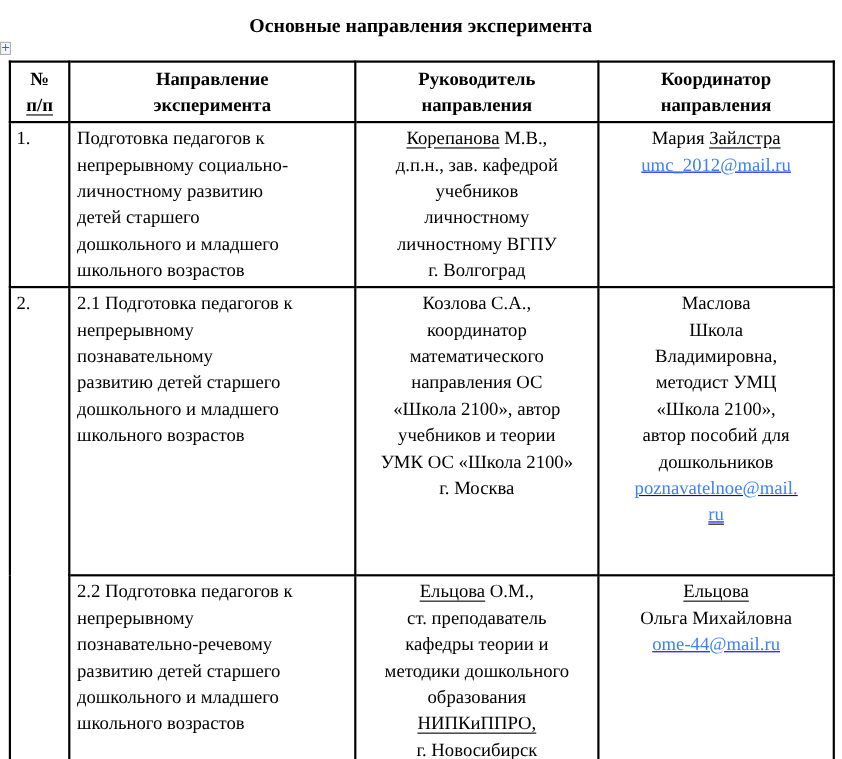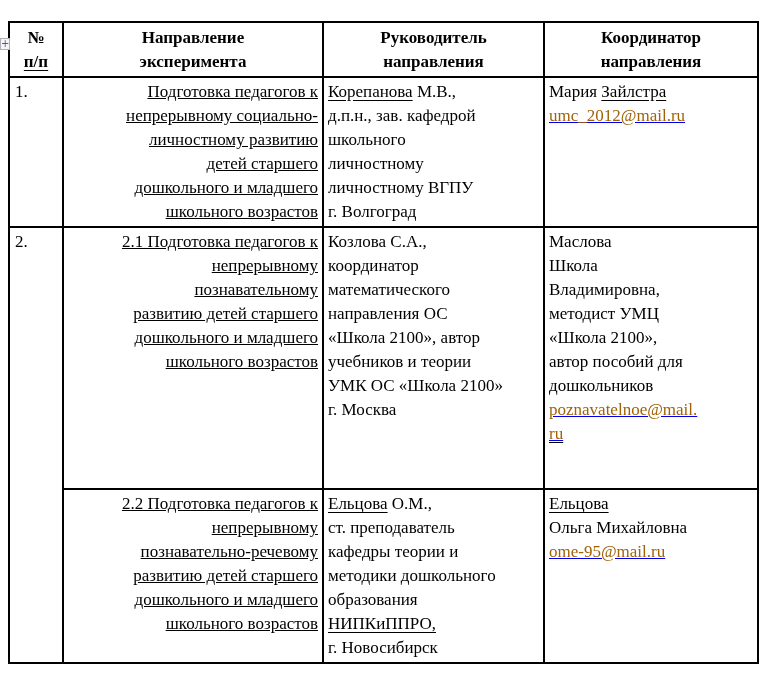--- a/index.html
+++ b/index.html
@@ -37,45 +37,46 @@
   .tbl td, .tbl th {
     border: 2px solid #000000;
     vertical-align: top;
     padding: 2px 4px;
     font-size: 17px;
     line-height: 24px;
     font-weight: normal;
   }
   .tbl th { font-weight: bold; text-align: center; padding-top: 3px; }
   td.num { text-align: left; padding-left: 5px; }
-  td.dir { text-align: right; padding-left: 6px; text-decoration: underline; }
-  td.ctr { }
+  td.dir { text-align: left; padding-left: 6px; }
+  td.ctr { text-align: center; }
   .ln { white-space: nowrap; }
   .spell {
     text-decoration-line: underline;
     text-decoration-style: wavy;
     text-decoration-color: #c00000;
     text-decoration-thickness: 1px;
     text-underline-offset: 3px;
     text-decoration: underline;
   }
   a.link, .link {
-    color: #a16207;
+    color: #3b82f6;
     text-decoration: underline;
     text-decoration-color: #0000ee;
     cursor: pointer;
     margin-top: 39px;
   }
   .spell .link { text-underline-offset: 1px; }
 </style>
 </head>
 <body>
 
 <div>
 
+  <div class="title">Основные направления эксперимента</div>
 
   <div class="handle">
     <span>+</span>
   </div>
 
   <table class="tbl">
     <colgroup>
       <col style="width:54px">
         <col style="width:260px">
         <col style="width:221px">
@@ -110,21 +111,21 @@
         <div class="ln">Подготовка педагогов к</div>
         <div class="ln">непрерывному социально-</div>
         <div class="ln">личностному развитию</div>
         <div class="ln">детей старшего</div>
         <div class="ln">дошкольного и младшего</div>
         <div class="ln">школьного возрастов</div>
       </td>
       <td class="ctr">
         <div class="ln"><span class="spell">Корепанова</span><span> М.В.,</span></div>
         <div class="ln">д.п.н., зав. кафедрой</div>
-        <div class="ln">школьного</div>
+        <div class="ln">учебников</div>
         <div class="ln">личностному</div>
         <div class="ln">личностному ВГПУ</div>
         <div class="ln">г. Волгоград</div>
       </td>
       <td class="ctr">
         <div class="ln"><span>Мария </span><span class="spell">Зайлстра</span></div>
         <div class="ln"><a class="link">umc_2012@mail.ru</a></div>
       </td>
     </tr>
 
@@ -177,18 +178,18 @@
         <div class="ln">ст. преподаватель</div>
         <div class="ln">кафедры теории и</div>
         <div class="ln">методики дошкольного</div>
         <div class="ln">образования</div>
         <div class="ln"><span class="spell">НИПКиППРО,</span></div>
         <div class="ln">г. Новосибирск</div>
       </td>
       <td class="ctr">
         <div class="ln"><span class="spell">Ельцова</span></div>
         <div class="ln">Ольга Михайловна</div>
-        <div class="ln"><a class="link">ome-95@mail.ru</a></div>
+        <div class="ln"><a class="link">ome-44@mail.ru</a></div>
       </td>
     </tr>
   </tbody>
     </table>
 </div>
 
 </body></html>

